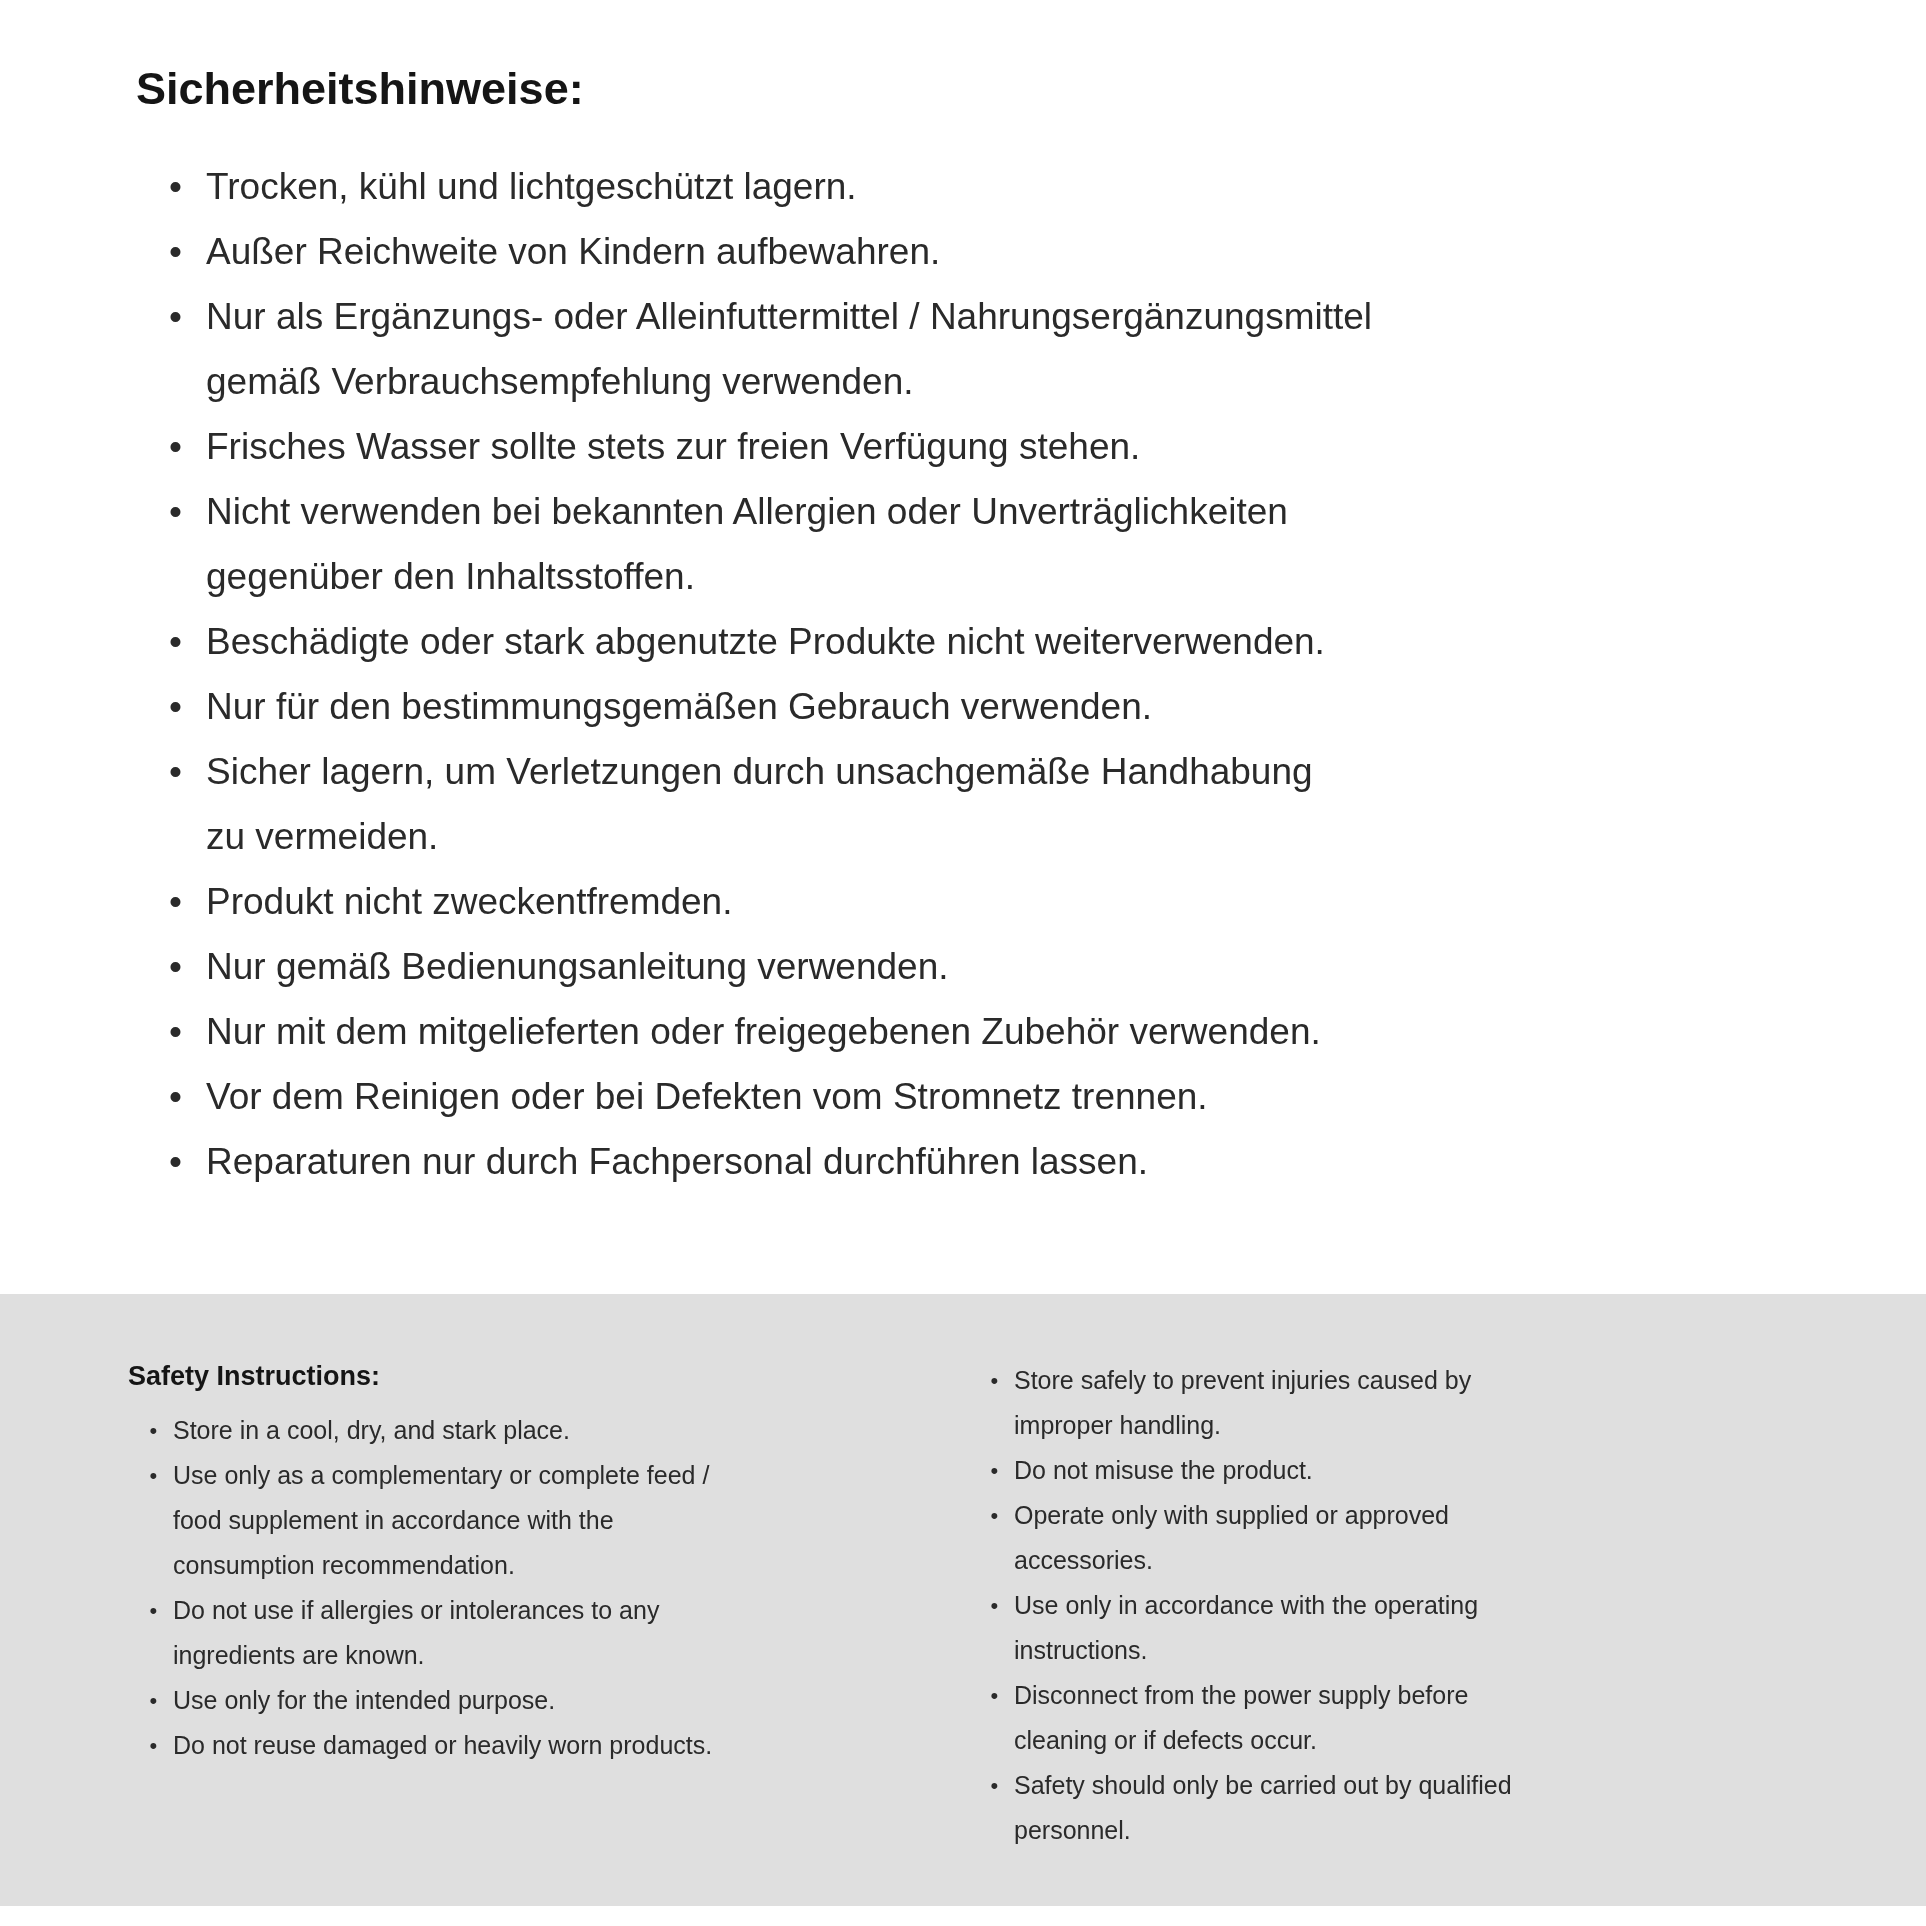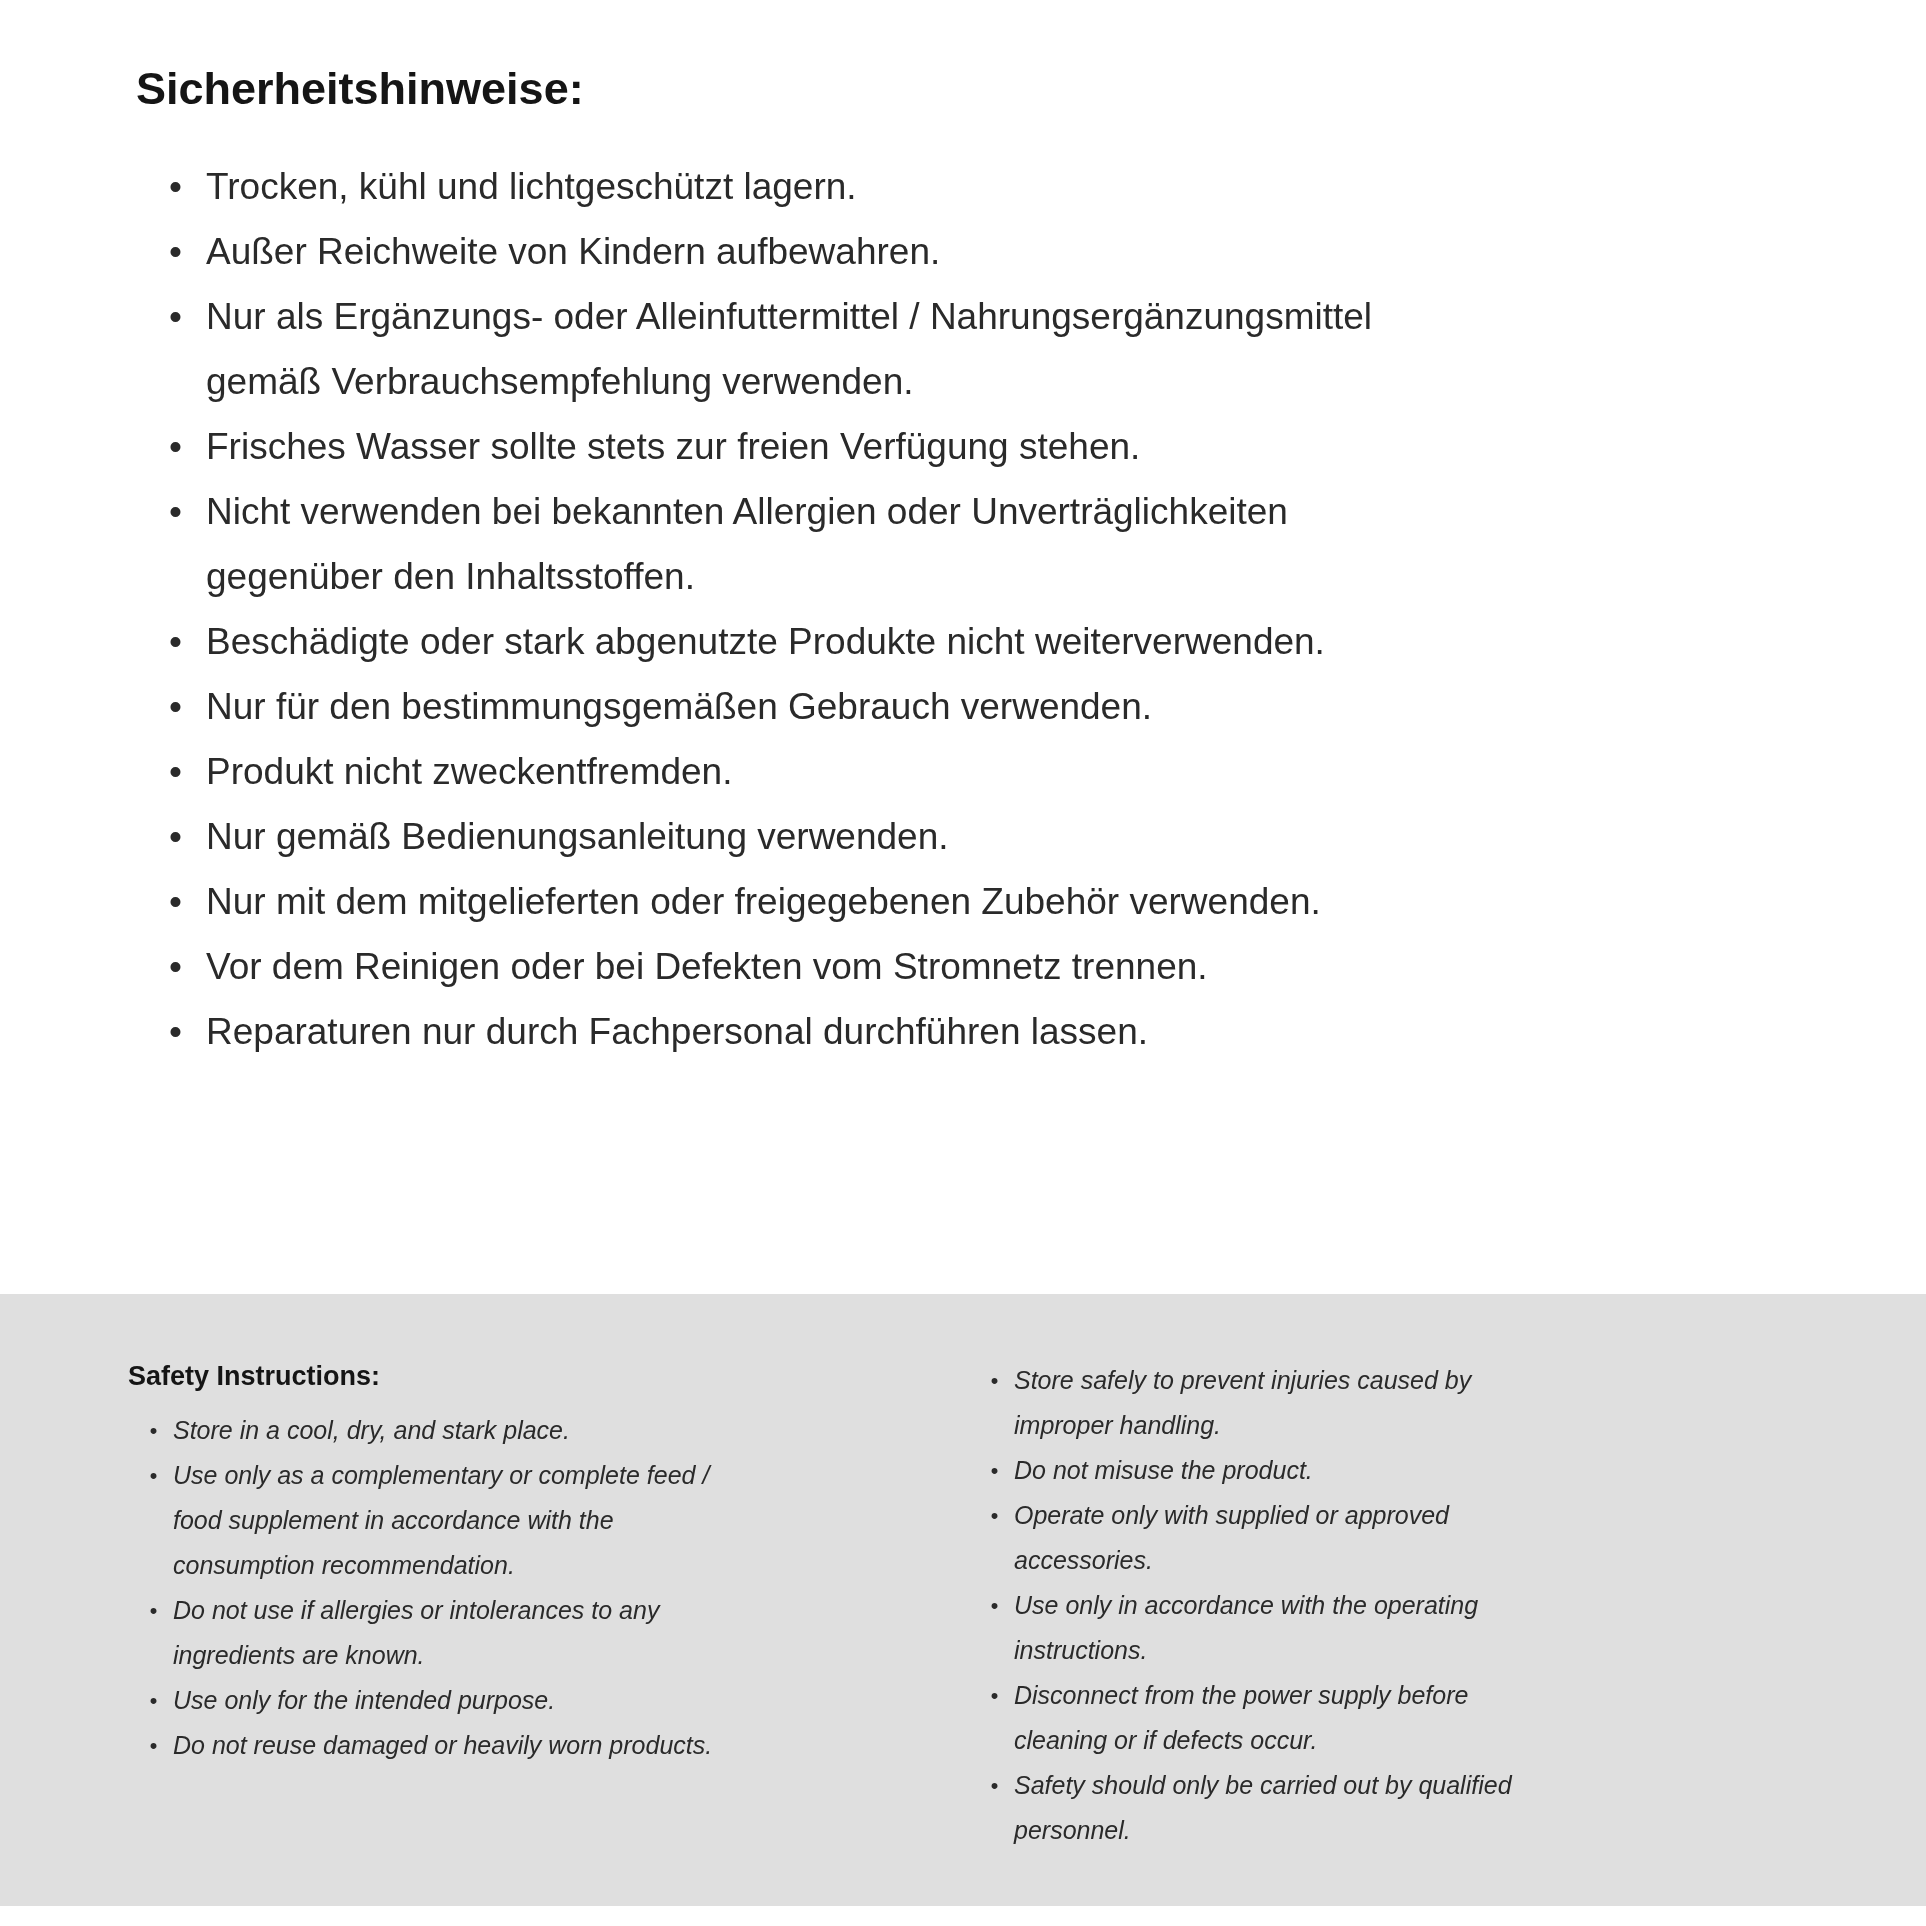--- a/index.html
+++ b/index.html
@@ -71,21 +71,20 @@
     padding-left: 19px;
   }
   .col-right .en-list { padding-left: 0; }
   .en-list li {
     position: relative;
     font-size: 25px;
     line-height: 45px;
     color: var(--text, #2a2a2a);
     padding-left: 26px;
     white-space: pre-line;
-    font-style: italic;
   }
   .en-list li::before {
     content: "\2022";
     position: absolute;
     left: 2.6px;
     top: 0;
     font-size: 22px;
   }
 </style>
 </head>
@@ -98,20 +97,22 @@
     <ul class="de-list">
       <li>Trocken, kühl und lichtgeschützt lagern.</li>
       <li>Außer Reichweite von Kindern aufbewahren.</li>
       <li>Nur als Ergänzungs- oder Alleinfuttermittel / Nahrungsergänzungsmittel
 gemäß Verbrauchsempfehlung verwenden.</li>
       <li>Frisches Wasser sollte stets zur freien Verfügung stehen.</li>
       <li>Nicht verwenden bei bekannten Allergien oder Unverträglichkeiten
 gegenüber den Inhaltsstoffen.</li>
       <li>Beschädigte oder stark abgenutzte Produkte nicht weiterverwenden.</li>
       <li>Nur für den bestimmungsgemäßen Gebrauch verwenden.</li>
+      <li>Sicher lagern, um Verletzungen durch unsachgemäße Handhabung
+zu vermeiden.</li>
       <li>Produkt nicht zweckentfremden.</li>
       <li>Nur gemäß Bedienungsanleitung verwenden.</li>
       <li>Nur mit dem mitgelieferten oder freigegebenen Zubehör verwenden.</li>
       <li>Vor dem Reinigen oder bei Defekten vom Stromnetz trennen.</li>
       <li>Reparaturen nur durch Fachpersonal durchführen lassen.</li>
     </ul>
   </section>
 
   <section class="section-en">
     <div class="col col-left">

